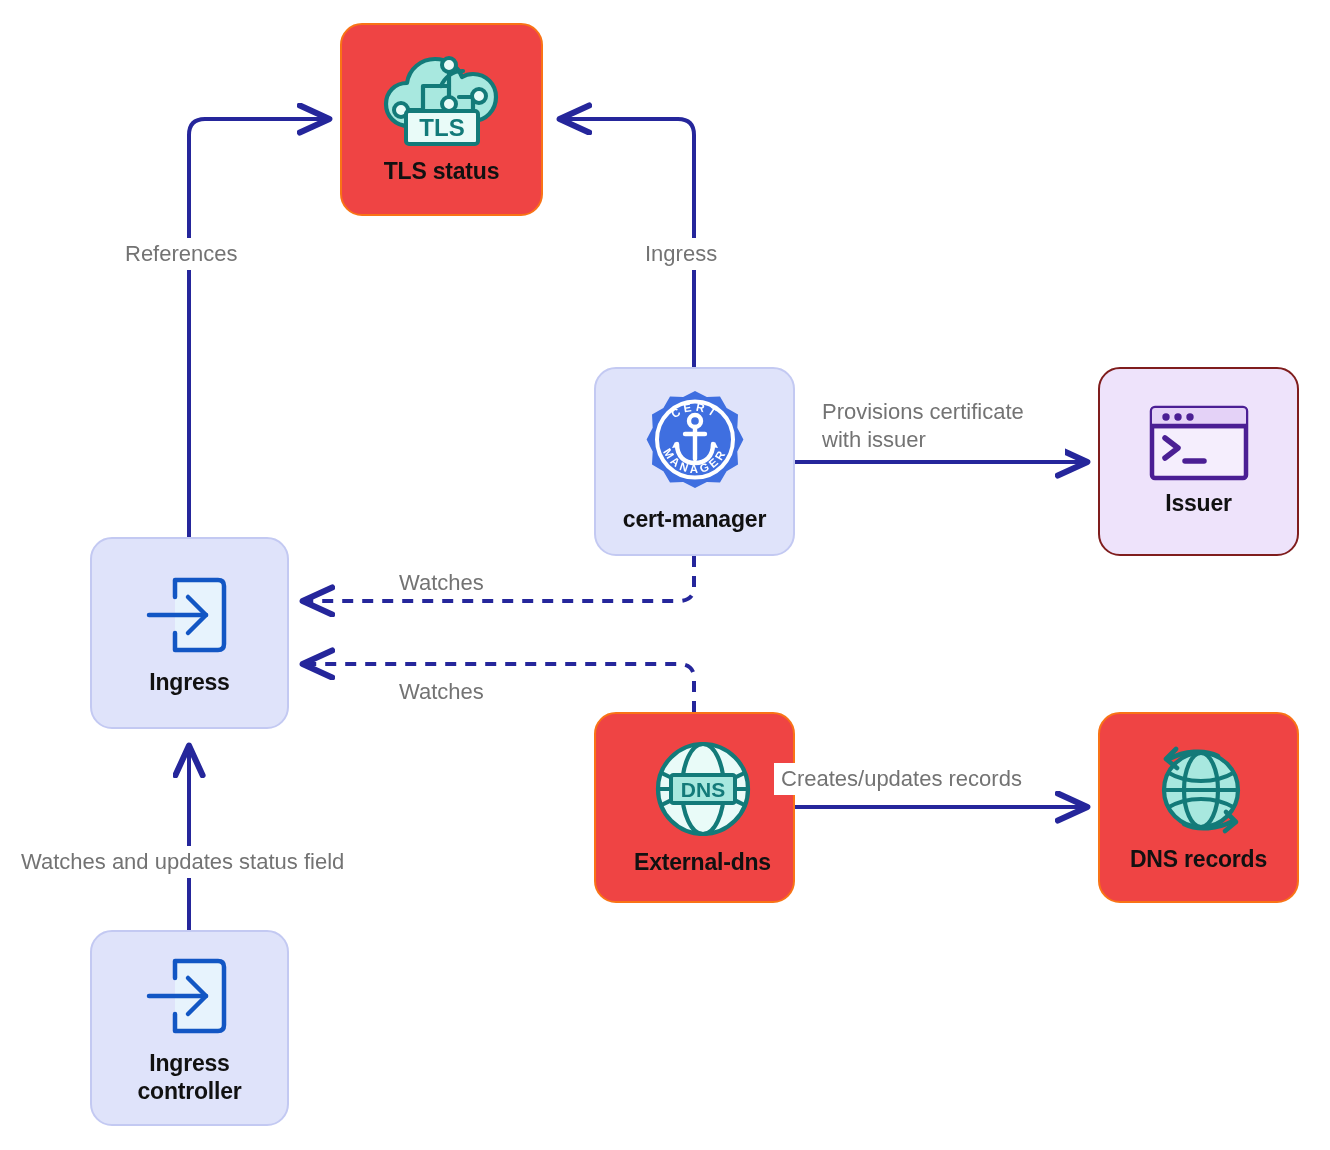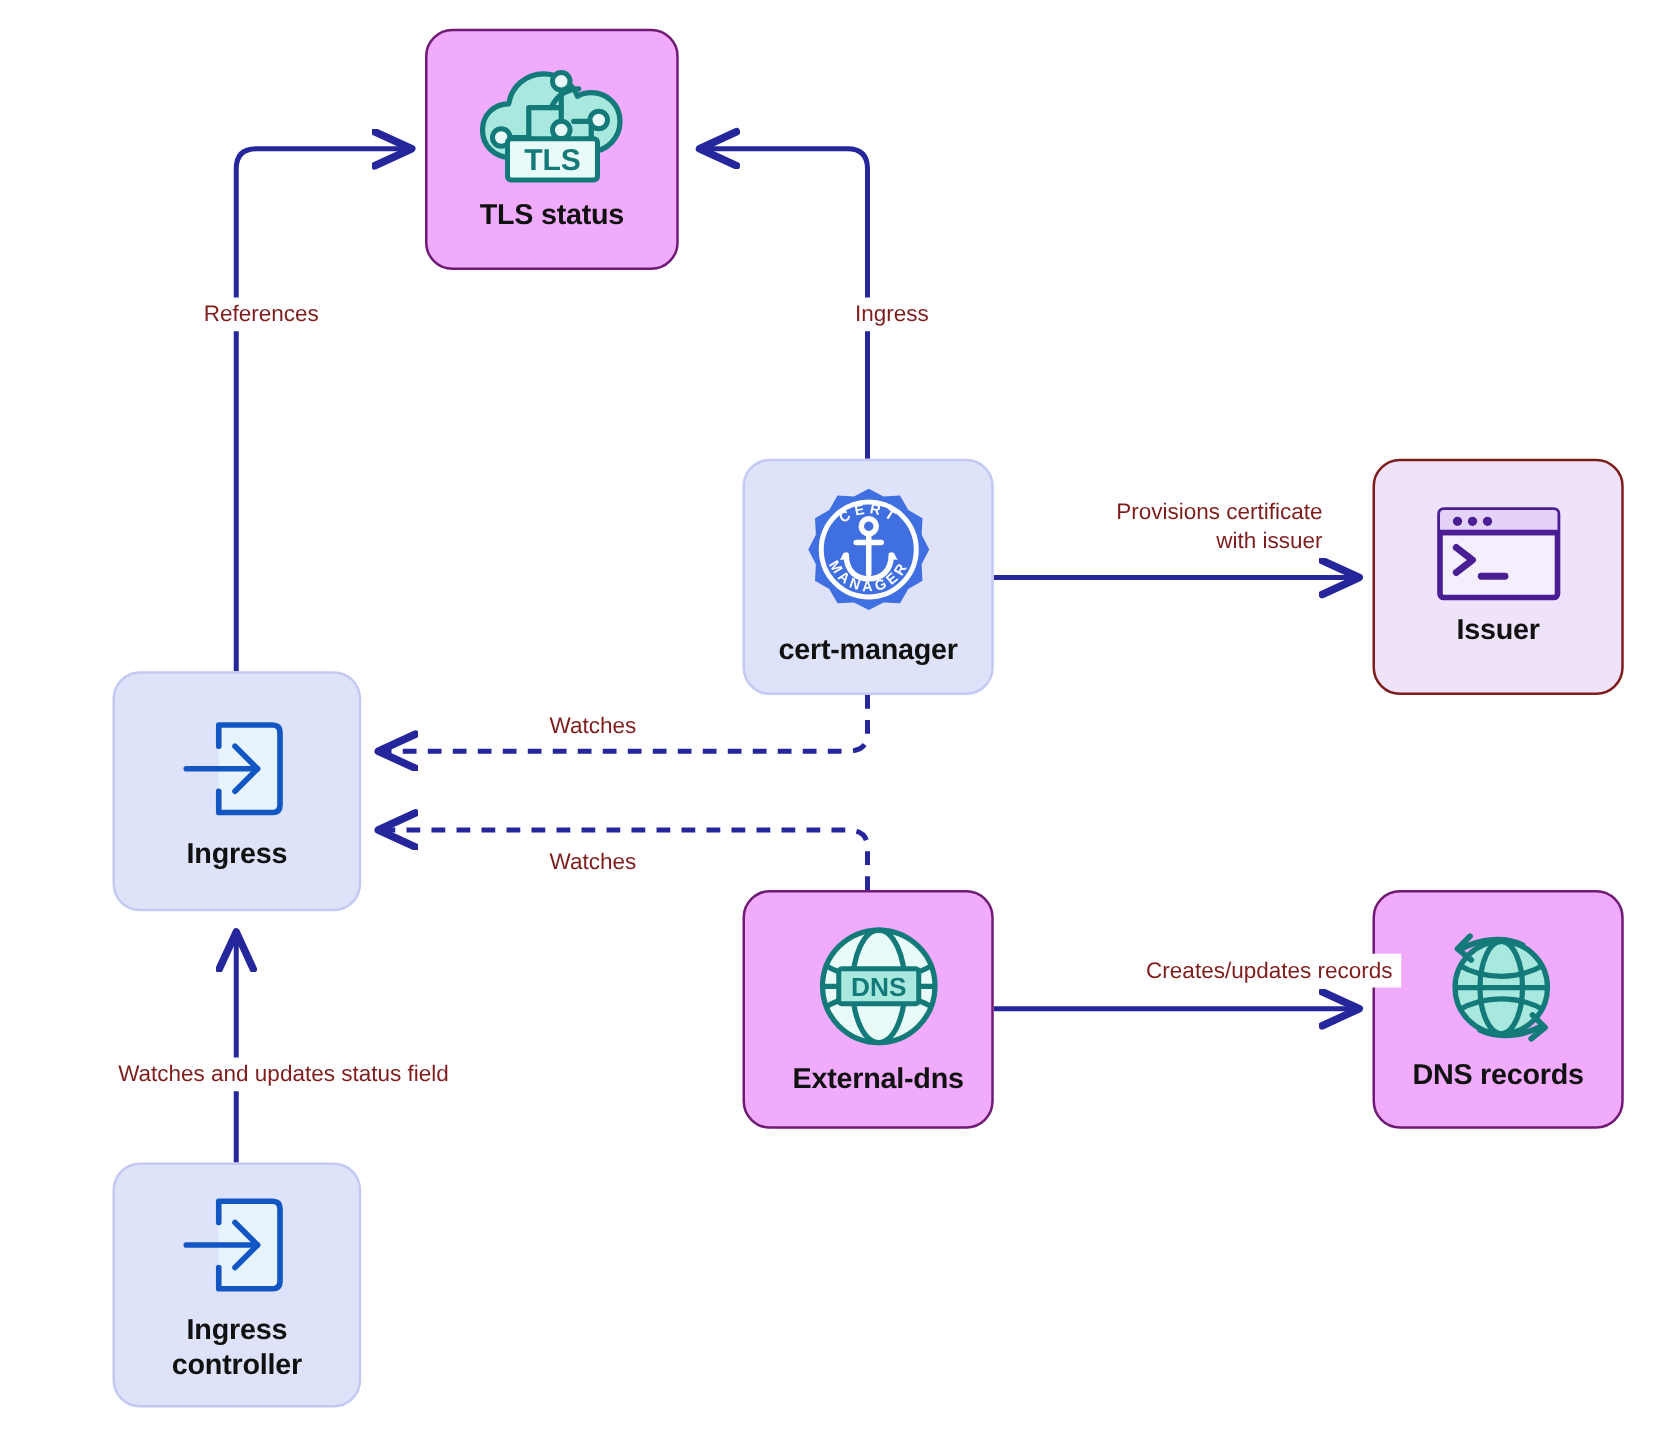--- a/index.html
+++ b/index.html
@@ -48,41 +48,41 @@
     font-size: 23px;
     font-weight: 600;
     color: #111111;
     text-align: center;
     line-height: 1.18;
     letter-spacing: -0.2px;
     white-space: pre-line;
   }
 
   .node.green {
-    background: #f0abfc;
-    border: 2px solid #701a75;
+    background: #ef4444;
+    border: 2px solid #f97316;
   }
   .node.blue {
     background: #dfe3fa;
     border: 2px solid #c3c9f2;
   }
   .node.purple {
     background: #eee3fb;
     border: 2px solid #7f1d1d;
   }
 
   
   .edge-label {
     position: absolute;
-    font-size: 18px;
+    font-size: 22px;
     font-weight: 500;
-    color: #7f1d1d;
+    color: #737373;
     background: #ffffff;
     line-height: 1.25;
-    text-align: right;
+    text-align: left;
     white-space: pre-line;
     z-index: 4;
     padding: 2px 7px;
     box-sizing: border-box;
   }
 </style>
 </head>
 <body>
 
 <div id="canvas">
@@ -113,21 +113,21 @@
 
   <div class="edge-label" style="left:638px; top:238px; width:112px;">Ingress</div>
 
   <div class="edge-label" style="left:815px; top:396px; width:250px;">Provisions certificate
 with issuer</div>
 
   <div class="edge-label" style="left:392px; top:567px; width:124px;">Watches</div>
 
   <div class="edge-label" style="left:392px; top:676px; width:124px;">Watches</div>
 
-  <div class="edge-label" style="left:855px; top:763px; width:266px;">Creates/updates records</div>
+  <div class="edge-label" style="left:774px; top:763px; width:266px;">Creates/updates records</div>
 
   <div class="edge-label" style="left:14px; top:846px; width:352px;">Watches and updates status field</div>
 
   <div class="node green" style="left:340px; top:23px; width:203px; height:193px;">
     <div class="icon-wrap">
       <svg width="126" height="96" viewBox="0 0 126 96" xmlns="http://www.w3.org/2000/svg">
         <g stroke="#137a79" stroke-width="4.2" fill="none" stroke-linecap="round" stroke-linejoin="round">
 
           <path d="M30,73 C16,73 7,63 7,51 C7,39 16,30 28,30
                    C30,16 42,6 56,6 C68,6 79,13 83,24

